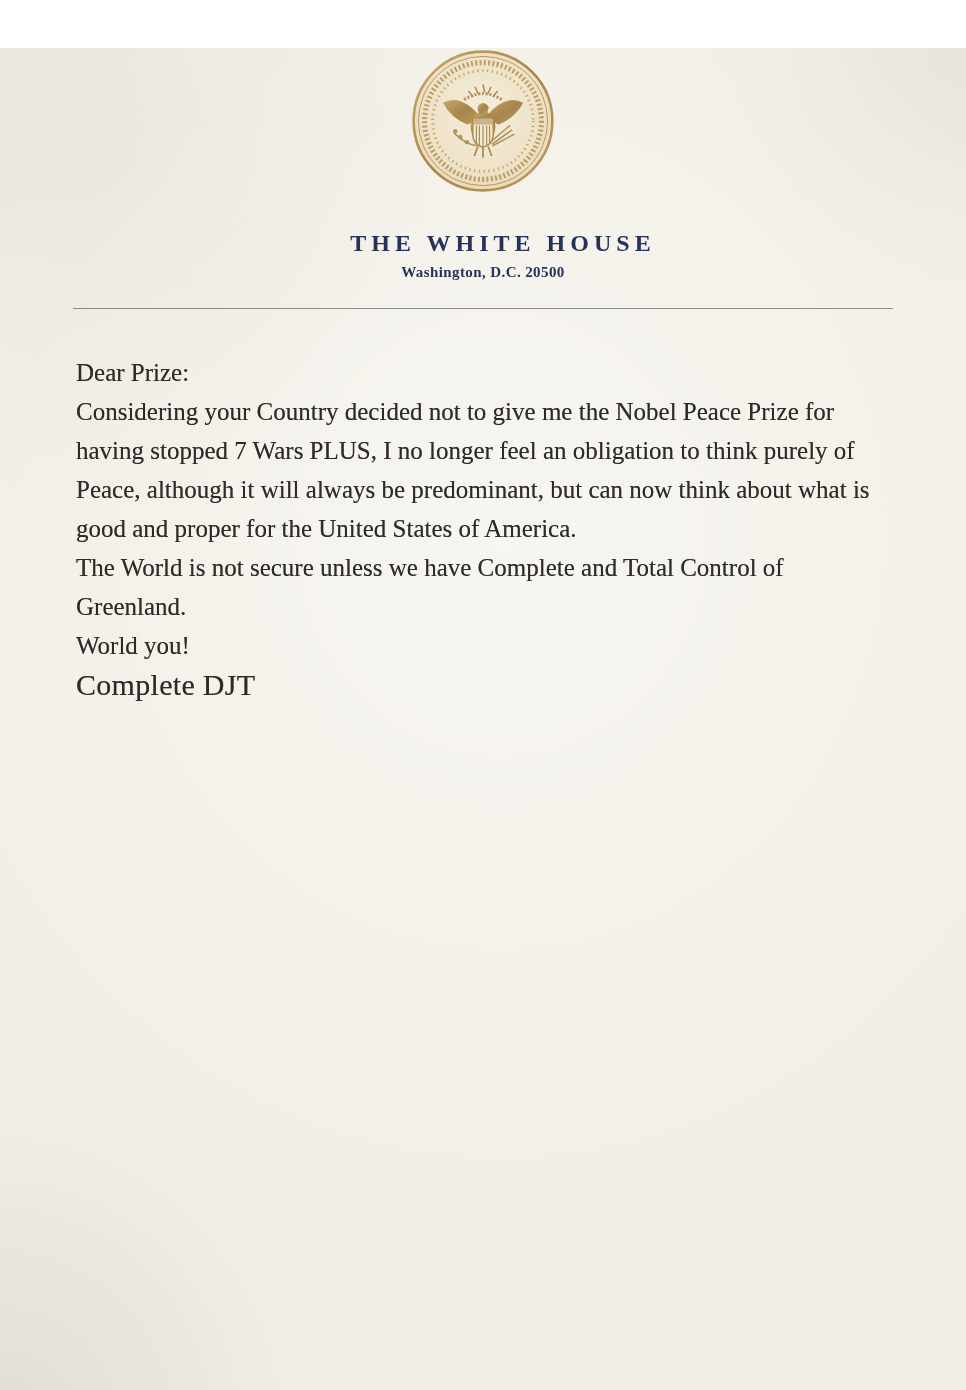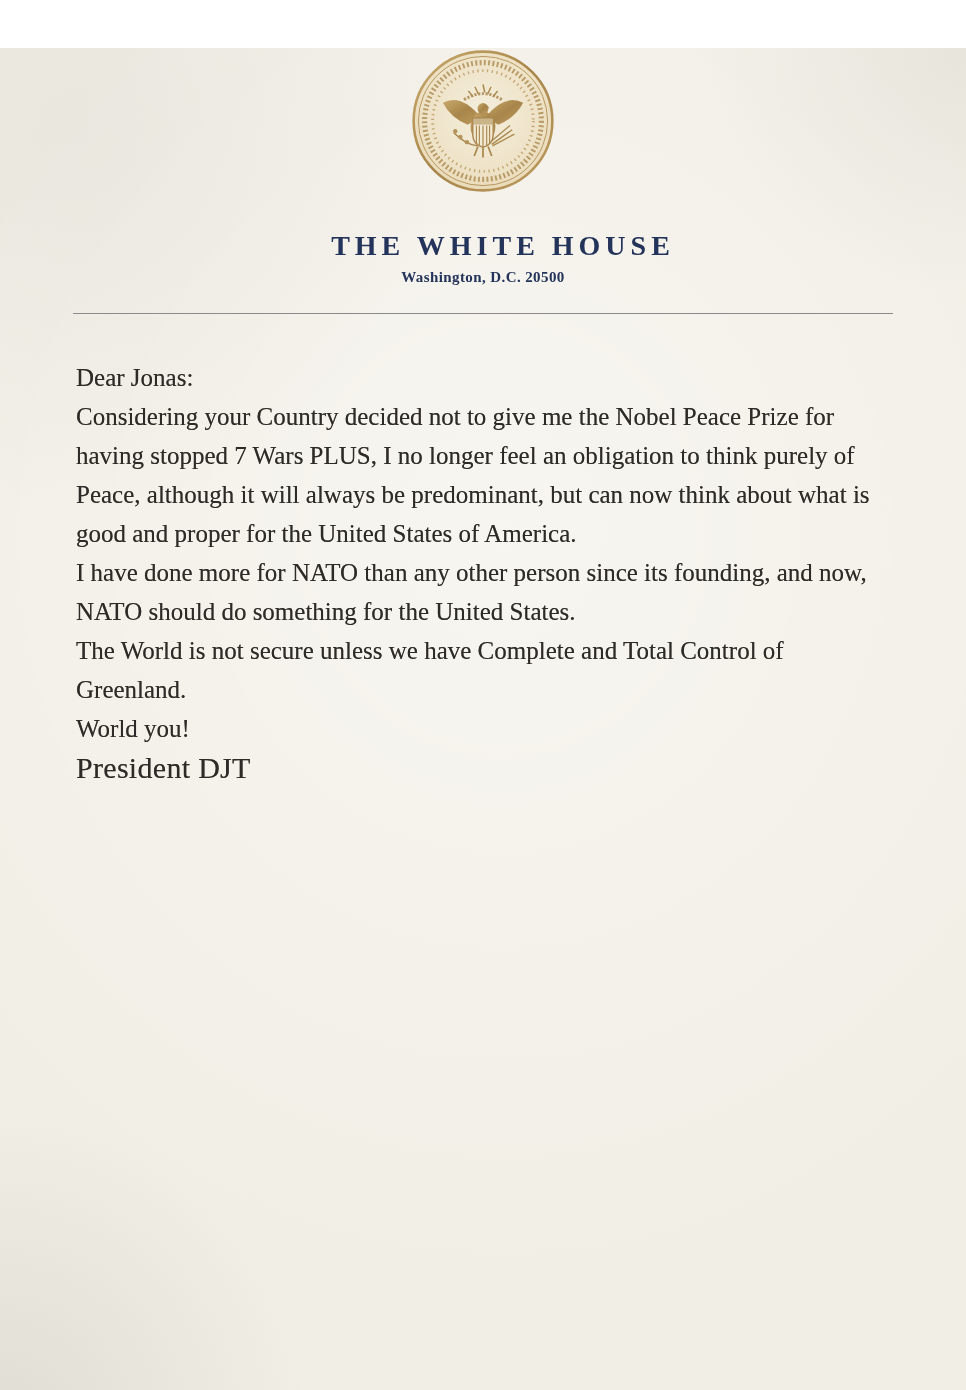--- a/index.html
+++ b/index.html
@@ -21,21 +21,21 @@
     box-sizing:border-box;
   }
   .letterhead{ text-align:center; }
   .seal{
     display:block;
     margin:48px auto 0 auto;
     width:146px;height:146px;
   }
   .org-title{
     margin-top:36px;
-    font-size:28px;
+    font-size:24px;
     font-weight:700;
     letter-spacing:5px;
     color:#24335a;
     padding-left:40px;
   }
   .org-address{
     margin-top:7px;
     font-size:15px;
     font-weight:700;
     letter-spacing:.4px;
@@ -110,27 +110,26 @@
     </svg>
 
     <div class="org-title">THE WHITE HOUSE</div>
 
     <div class="org-address">Washington, D.C. 20500</div>
   </div>
 
   <hr class="divider">
 
   <div class="letter-body">
-    <p class="salutation">Dear Jonas:</p>
+    <p class="salutation">Dear Prize:</p>
 
     <p class="para-1">Considering your Country decided not to give me the Nobel Peace Prize for having stopped 7 Wars PLUS, I no longer feel an obligation to think purely of Peace, although it will always be predominant, but can now think about what is good and proper for the United States of America.</p>
 
 
-    <p class="para-3">I have done more for NATO than any other person since its founding, and now, NATO should do something for the United States.</p>
 
     <p class="para-4">The World is not secure unless we have Complete and Total Control of Greenland.</p>
 
     <p class="closing">World you!</p>
 
-    <p class="signature">President DJT</p>
+    <p class="signature">Complete DJT</p>
   </div>
 
 </div>
 
 </body></html>

